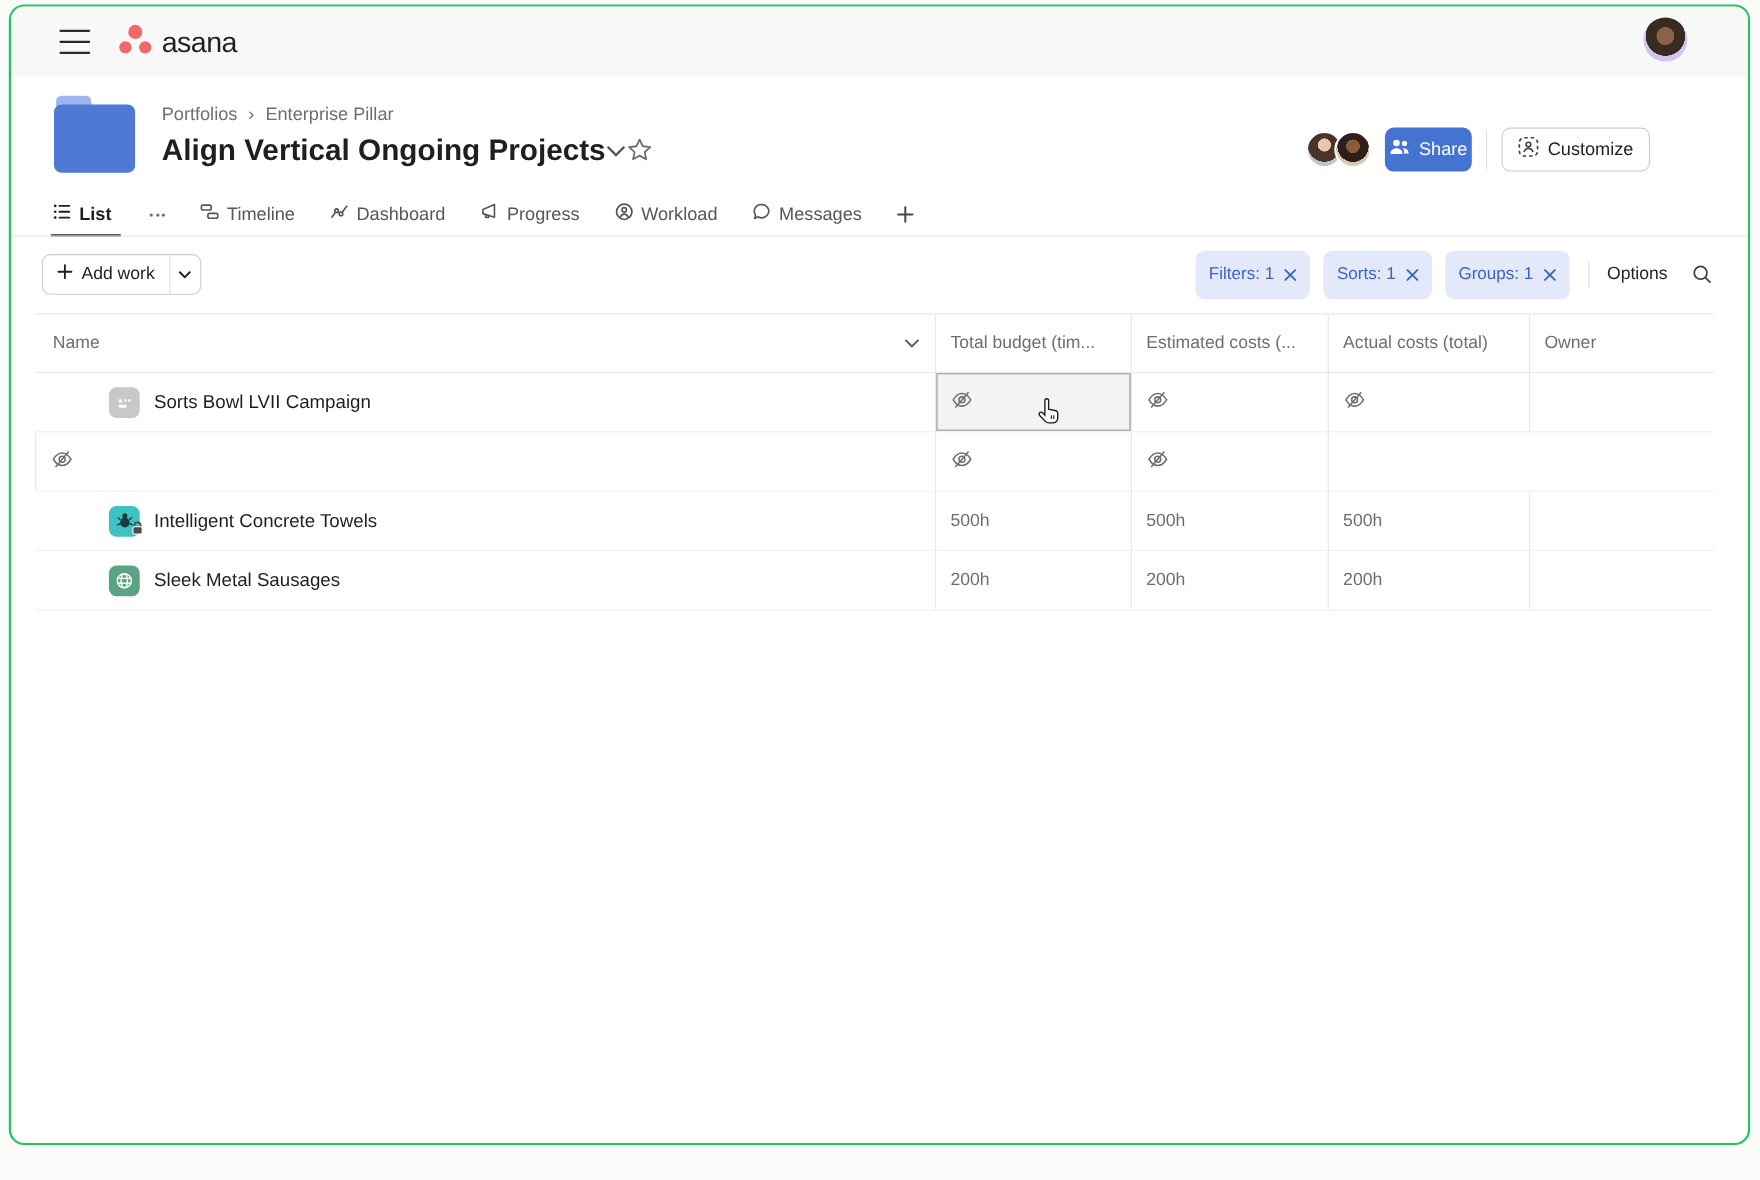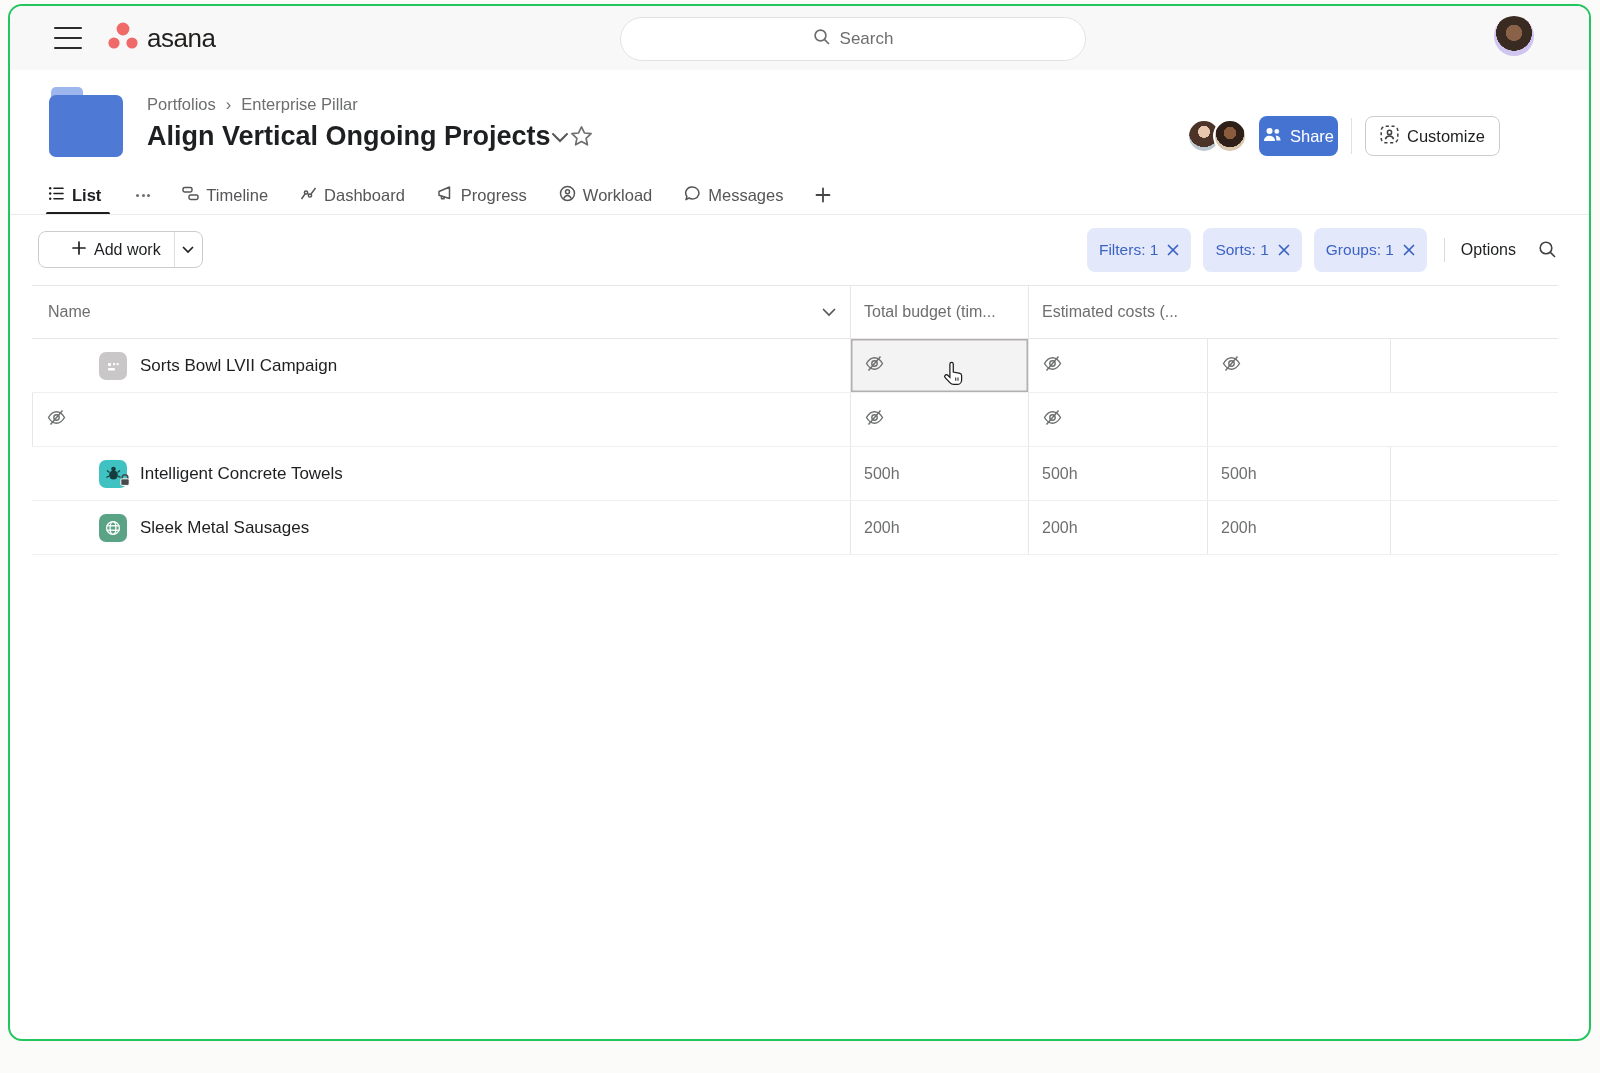--- a/index.html
+++ b/index.html
@@ -45,21 +45,21 @@
   .tab.active { color:#1e1f21; font-weight:600; position:relative; }
   .tab.active .tab-underline { position:absolute; left:-2px; bottom:-9px; width:64px; height:2.5px;
     background:#1e1f21; border-radius:2px; }
   .tab-more { display:flex; gap:2.5px; margin-left:3px; cursor:pointer; align-items:center; }
   .tab-more i { width:3px; height:3px; border-radius:50%; background:#6d6e6f; }
   .tab-add { color:#444546; cursor:pointer; display:flex; }
   .tabs-divider { position:absolute; left:0; top:208px; width:100%; height:1px; background:#ece9e9; }
 
   
   .addwork { position:absolute; left:28px; top:225px; height:37px; display:flex; align-items:stretch;
-    border:1px solid #cfcbcb; border-radius:8px; background:#fff; cursor:pointer;padding-left:20px; }
+    border:1px solid #cfcbcb; border-radius:8px; background:#fff; cursor:pointer; }
   .addwork-main { display:flex; align-items:center; gap:8px; padding:0 13px; font-size:16px; color:#1e1f21; }
   .addwork-caret { display:flex; align-items:center; justify-content:center; width:28px; border-left:1px solid #dedbdb; }
   .toolbar-right { position:absolute; right:32px; top:227px; height:33px; display:flex; align-items:center; }
   .chip { height:44px; border-radius:8px; background:#e4e8fb; color:#3b63c4; font-size:15.5px;
     display:flex; align-items:center; gap:9px; padding:0 12px; margin-left:12px; cursor:pointer; }
   .chip-x { display:flex; cursor:pointer; }
   .tb-divider { width:1px; height:24px; background:#dcd9d9; margin:0 16px 0 17px; }
   .options-label { font-size:16px; color:#1e1f21; cursor:pointer; }
   .tb-search { margin-left:22px; cursor:pointer; display:flex; }
 
@@ -94,29 +94,20 @@
     <div class="logo">
       <span>
         <svg width="34" height="32" viewBox="0 0 34 32">
           <circle cx="17" cy="9" r="6.4" fill="#f06a6a"></circle>
           <circle cx="8" cy="23" r="5.6" fill="#f06a6a"></circle>
           <circle cx="26" cy="23" r="5.6" fill="#f06a6a"></circle>
         </svg>
       </span>
       <span class="logo-text">asana</span>
     </div>
-    <div class="search-pill">
-      <span>
-        <svg width="18" height="18" viewBox="0 0 18 18" fill="none" stroke="#6d6e6f" stroke-width="1.7">
-          <circle cx="7.5" cy="7.5" r="5.4"></circle>
-            <line x1="11.6" y1="11.6" x2="16" y2="16"></line>
-        </svg>
-      </span>
-      <span>Search</span>
-    </div>
     <div class="topbar-avatar"></div>
   </div>
 
   <div class="folder">
     <svg width="74" height="72" viewBox="0 0 74 72">
       <rect x="2" y="1" width="32" height="22" rx="5" fill="#9db7ee"></rect>
       <rect x="0" y="9" width="74" height="62" rx="7" fill="#4e79d5"></rect>
     </svg>
   </div>
   <div class="breadcrumb">
@@ -303,20 +294,26 @@
           <svg width="14" height="9" viewBox="0 0 14 9" fill="none" stroke="#565557" stroke-width="1.7" stroke-linecap="round">
               <polyline points="1.5,1.5 7,7 12.5,1.5"></polyline>
             </svg>
         </span>
       </div>
       <div class="c2">
           <span>Total budget (tim...</span>
         </div>
       <div class="c3">
           <span>Estimated costs (...</span>
+        </div>
+      <div class="c4">
+          <span>Actual costs (total)</span>
+        </div>
+      <div class="c5">
+          <span>Owner</span>
         </div>
     </div>
 
     <div class="tbody">
 
       <div class="trow">
         <div class="name-cell">
           <span class="proj-icon" style="background:#c9c7c7">
             <svg width="16" height="16" viewBox="0 0 16 16" fill="#fff">
               <rect x="3" y="5" width="3" height="3" rx=".8"></rect>

